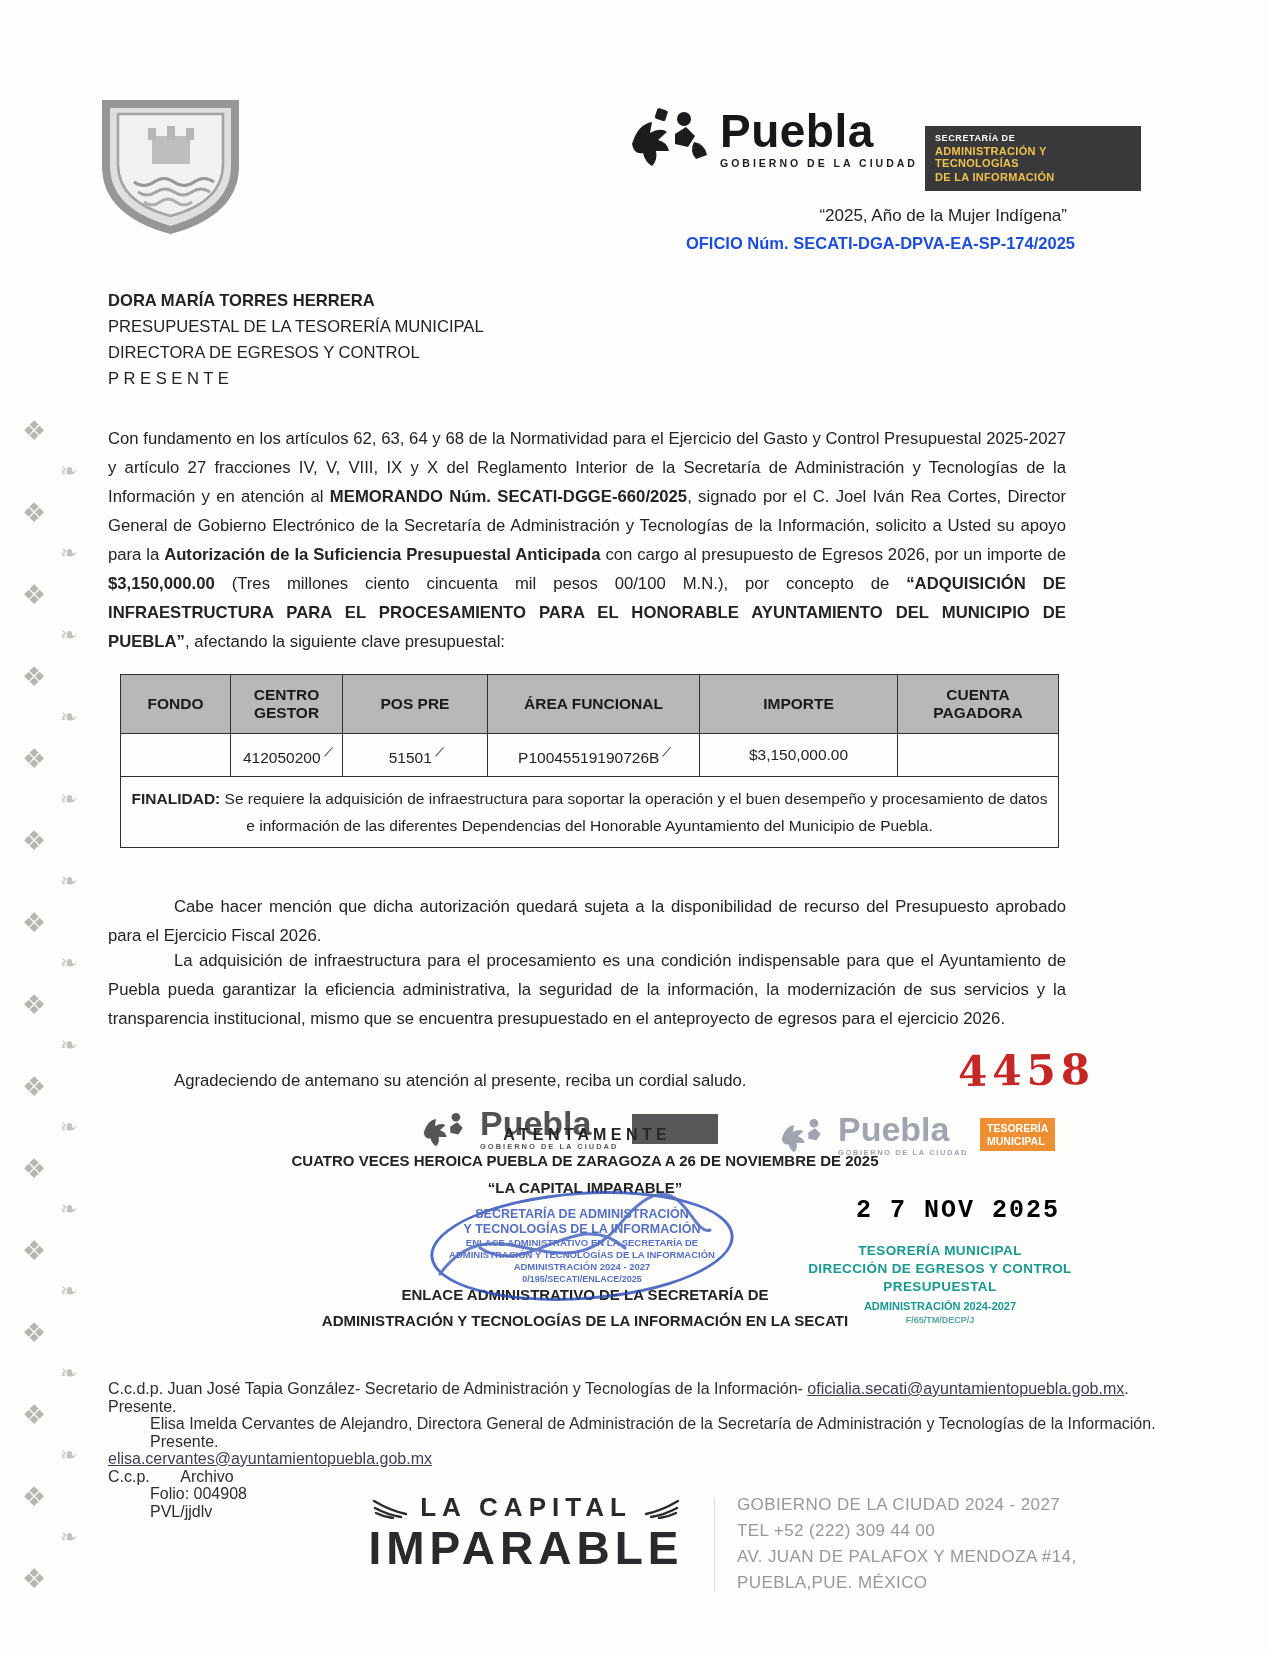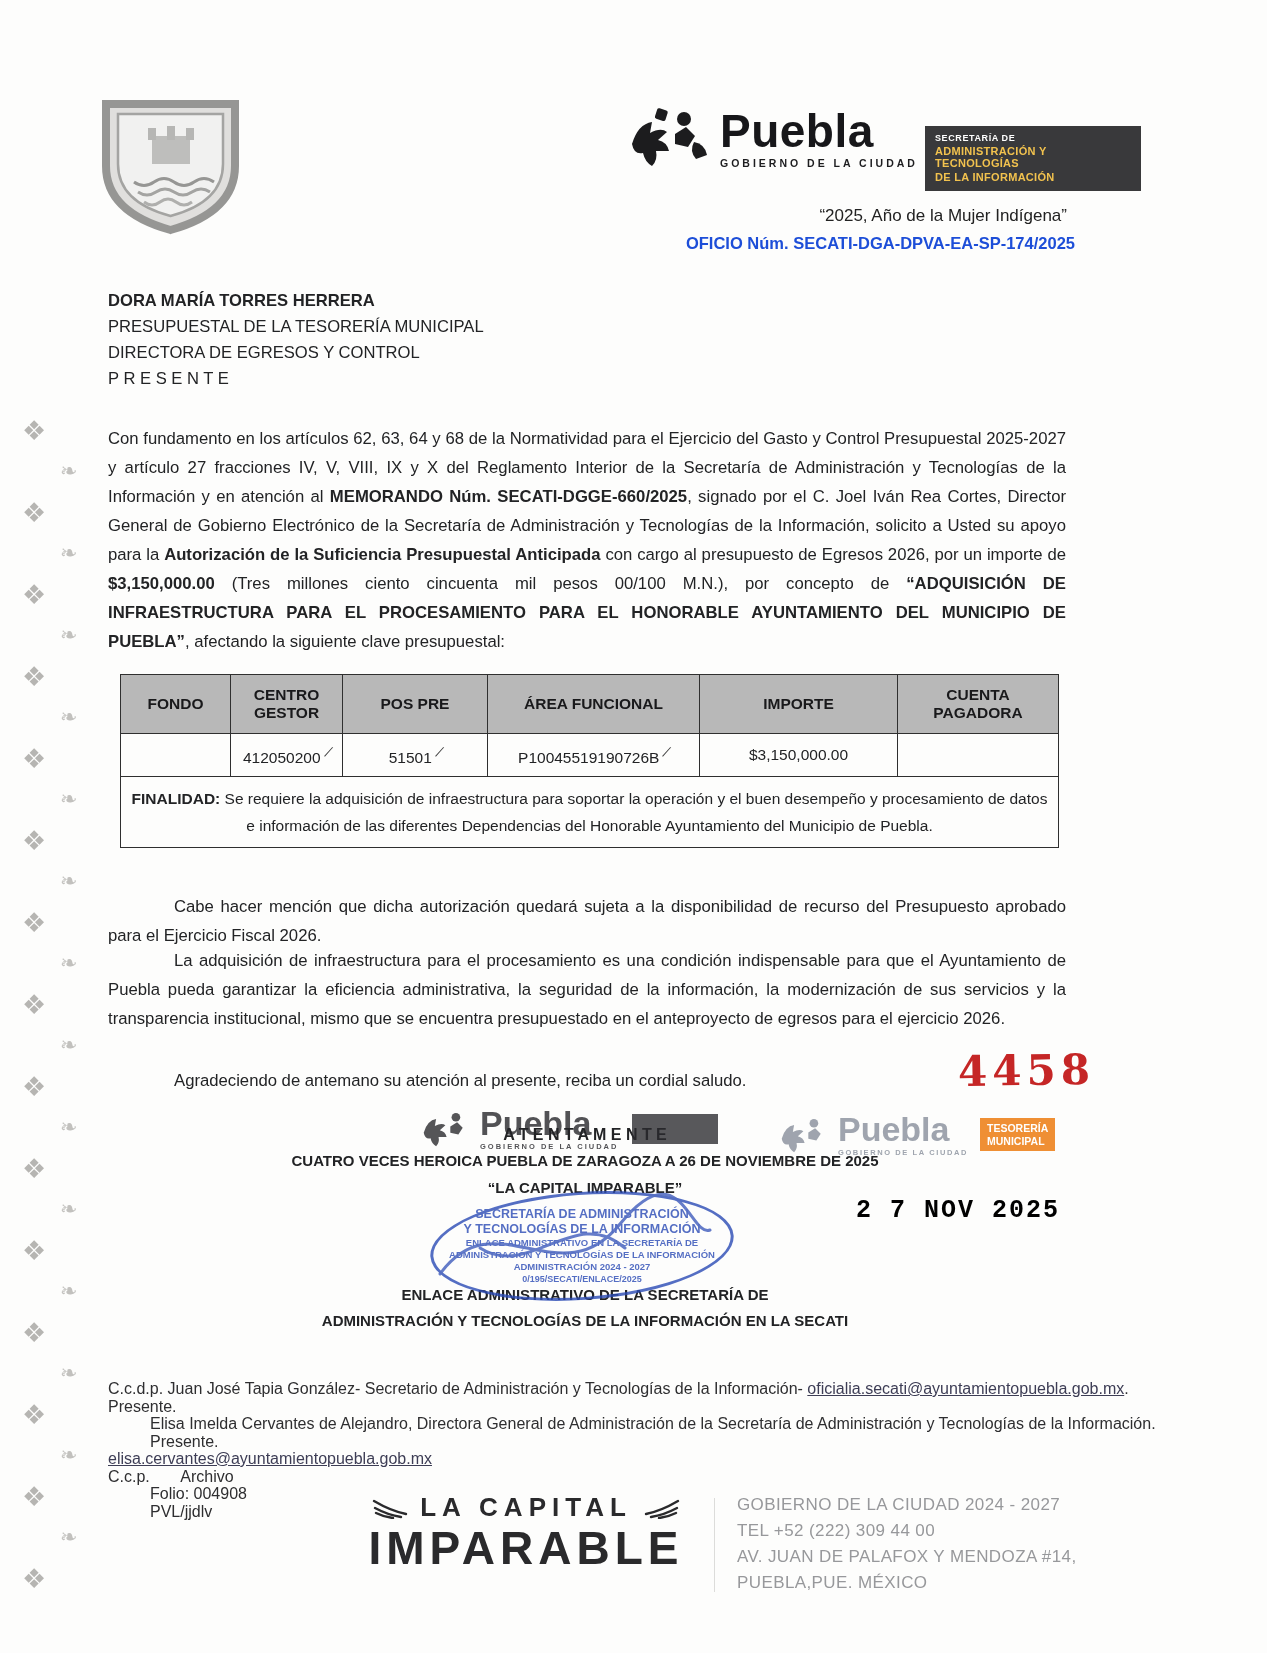--- a/index.html
+++ b/index.html
@@ -269,20 +269,27 @@
       <div class="st-sub">GOBIERNO DE LA CIUDAD</div>
     </div>
     <div class="st-box">
       <div>TESORERÍA</div>
       <div>MUNICIPAL</div>
     </div>
   </div>
 
   <div class="stamp-date">2 7 NOV 2025</div>
 
+  <div class="stamp-teal">
+    <div class="tl1">TESORERÍA MUNICIPAL</div>
+    <div class="tl2">DIRECCIÓN DE EGRESOS Y CONTROL</div>
+    <div class="tl3">PRESUPUESTAL</div>
+    <div class="tl4">ADMINISTRACIÓN 2024-2027</div>
+    <div class="tl5">F/65/TM/DECP/J</div>
+  </div>
 
   <div class="cc">
     <div>
       <span>C.c.d.p. Juan José Tapia González- Secretario de Administración y Tecnologías de la Información- </span><span class="link u">oficialia.secati@ayuntamientopuebla.gob.mx</span><span>. Presente.</span>
     </div>
     <div class="ind">Elisa Imelda Cervantes de Alejandro, Directora General de Administración de la Secretaría de Administración y Tecnologías de la Información. Presente.</div>
     <div><span class="link u">elisa.cervantes@ayuntamientopuebla.gob.mx</span></div>
     <div class="ccp-row">
       <span>C.c.p.</span>
       <span class="ccp-val">Archivo</span>

